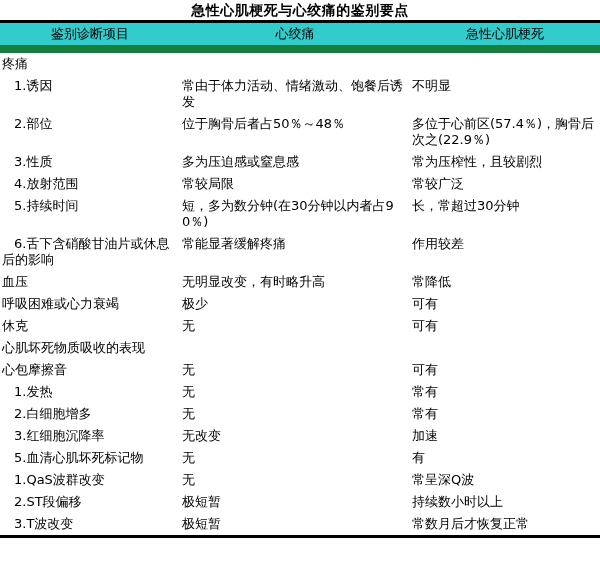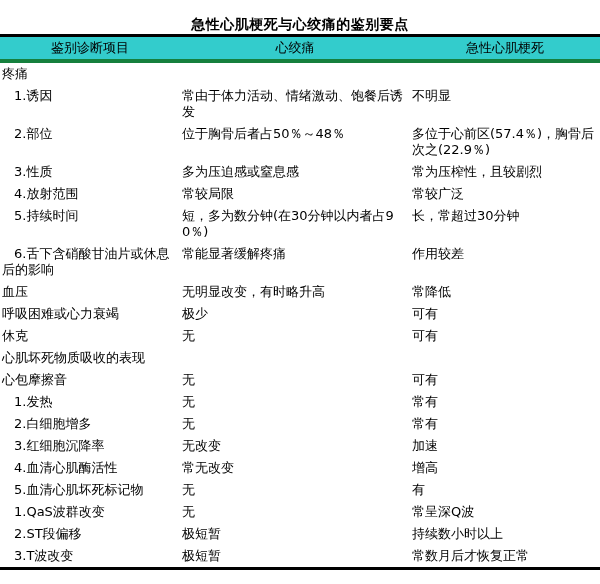--- a/index.html
+++ b/index.html
@@ -9,37 +9,37 @@
     background: #ffffff;
     color: #000000;
     font-family: "DejaVu Sans", sans-serif;
     overflow: hidden;
   }
   .title {
     font-size: 14px;
     font-weight: bold;
     text-align: center;
     line-height: 16px;
-    padding-top: 16px;
+    padding-top: 2px;
     height: 18px;
     letter-spacing: 0.5px;
   }
   table.diff {
     width: 600px;
     border-collapse: collapse;
     table-layout: fixed;
     border-bottom: 3px solid #000000;
   }
   col.c1 { width: 180px; }
   col.c2 { width: 230px; }
   col.c3 { width: 190px; }
   thead th {
     background: #33CCCC;
     border-top: 3px solid #000000;
-    border-bottom: 4px solid #15803d;
+    border-bottom: 8px solid #15803d;
     font-weight: normal;
     font-size: 13px;
     text-align: center;
     line-height: 16px;
     padding: 3px 0;
   }
   tbody td {
     font-size: 13px;
     line-height: 16px;
     vertical-align: top;
@@ -138,25 +138,20 @@
           <td class="indent">2.白细胞增多</td>
           <td>无</td>
           <td>常有</td>
         </tr>
         <tr>
           <td class="indent">3.红细胞沉降率</td>
           <td>无改变</td>
           <td>加速</td>
         </tr>
         <tr>
-          <td class="indent">4.血清心肌酶活性</td>
-          <td>常无改变</td>
-          <td>增高</td>
-        </tr>
-        <tr>
           <td class="indent">5.血清心肌坏死标记物</td>
           <td>无</td>
           <td>有</td>
         </tr>
         <tr>
           <td class="indent">1.QaS波群改变</td>
           <td>无</td>
           <td>常呈深Q波</td>
         </tr>
         <tr>

